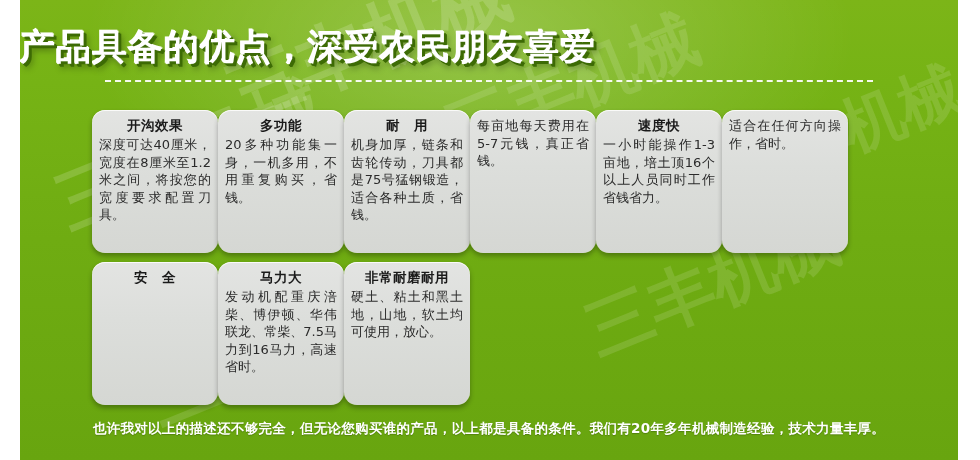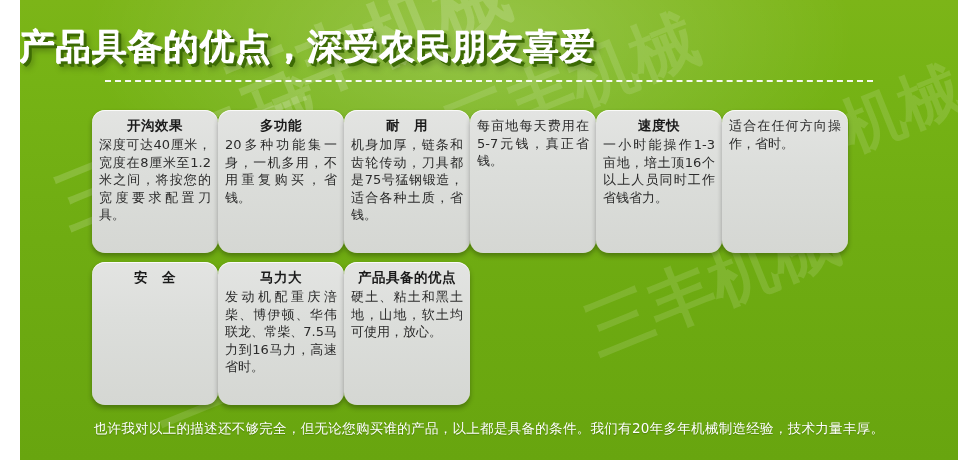--- a/index.html
+++ b/index.html
@@ -113,21 +113,21 @@
     text-justify: inter-ideograph;
     word-break: break-all;
   }
 
   .footer {
     position: absolute;
     left: 0; right: 0;
     top: 420px;
     text-align: center;
     font-size: 13.5px;
-    font-weight: normal;
+    font-weight: bold;
     color: #ffffff;
     letter-spacing: 0.3px;
     z-index: 4;
     text-shadow: 0 1px 1px rgba(0,0,0,0.22);
   }
 </style>
 </head>
 <body>
 
 <div class="poster">
@@ -172,21 +172,21 @@
 
     <div class="row">
       <div class="card">
         <div class="card-title">安　全</div>
       </div>
       <div class="card">
         <div class="card-title">马力大</div>
         <div class="card-body">发动机配重庆涪柴、博伊顿、华伟联龙、常柴、7.5马力到16马力，高速省时。</div>
       </div>
       <div class="card">
-        <div class="card-title">产品具备的优点</div>
+        <div class="card-title">非常耐磨耐用</div>
         <div class="card-body">硬土、粘土和黑土地，山地，软土均可使用，放心。</div>
       </div>
     </div>
 
   </div>
 
   <div class="footer">也许我对以上的描述还不够完全，但无论您购买谁的产品，以上都是具备的条件。我们有20年多年机械制造经验，技术力量丰厚。</div>
 
 </div>
 

